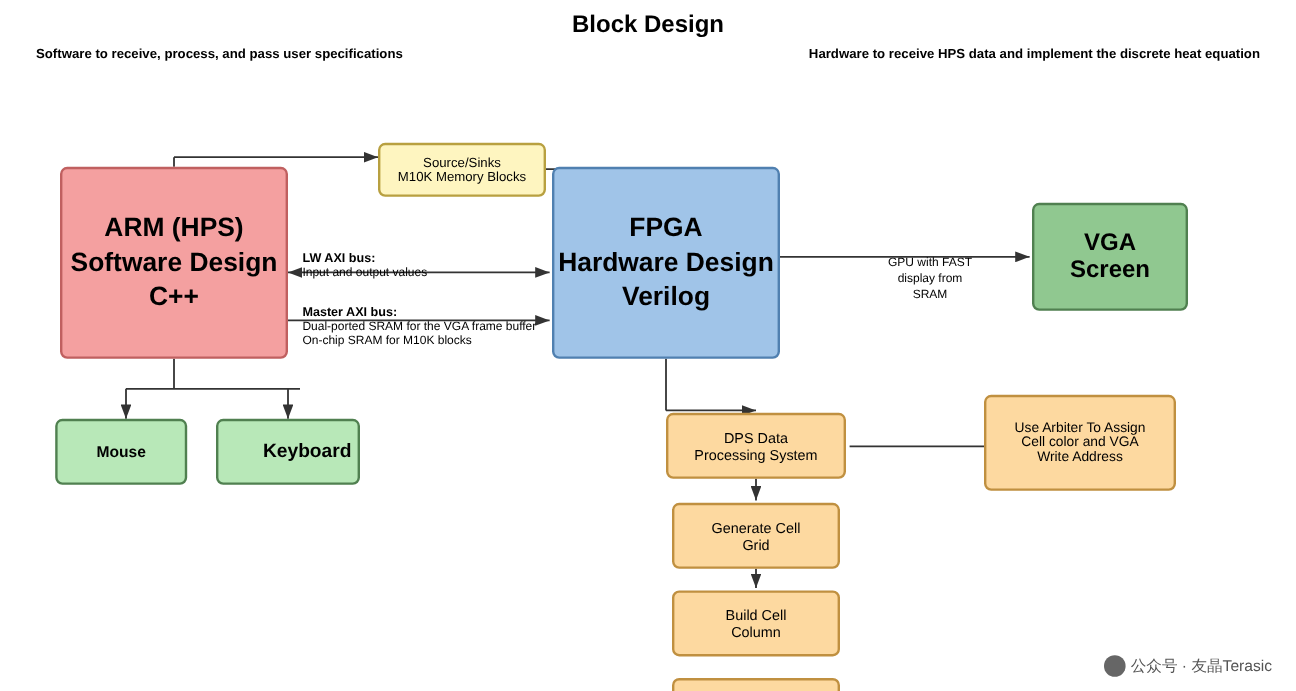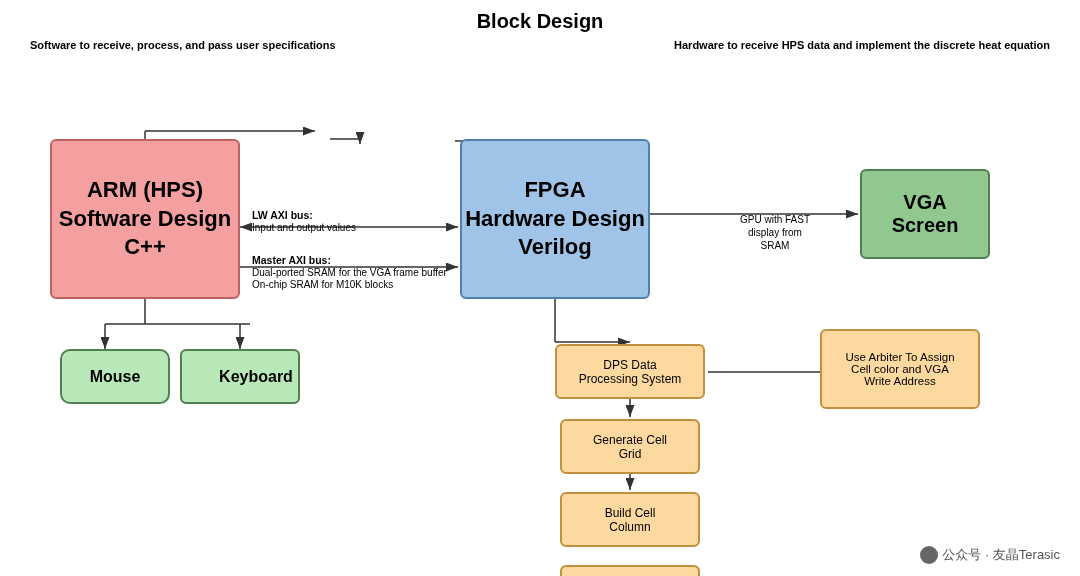--- a/index.html
+++ b/index.html
@@ -83,25 +83,24 @@
       left: 840px;
       top: 110px;
       font-size: 20px;
       font-weight: bold;
     }
     .box-mouse {
       background: #b8e8b8;
       border-color: #508050;
       width: 110px;
       height: 55px;
-      left: 40px;
+      left: 26px;
       top: 290px;
-      font-size: 16px;
-      font-weight: bold;
-      border-radius: 10px;
+      font-size: 13px;
+      font-weight: bold;
     }
     .box-keyboard {
       background: #b8e8b8;
       border-color: #508050;
       width: 120px;
       height: 55px;
       left: 160px;
       top: 290px;
       font-size: 16px;
       font-weight: bold;
@@ -287,20 +286,26 @@
     </div>
 
     <div class="box box-mouse">
       <span>Mouse</span>
     </div>
 
     <div class="box box-keyboard">
       <span>Keyboard</span>
     </div>
 
+    <div class="box box-source">
+      <div>
+        <div>Source/Sinks</div>
+        <div>M10K Memory Blocks</div>
+      </div>
+    </div>
 
     <div class="box box-dps">
       <div>
         <div>DPS Data</div>
         <div>Processing System</div>
       </div>
     </div>
 
     <div class="box box-generate">
       <div>

